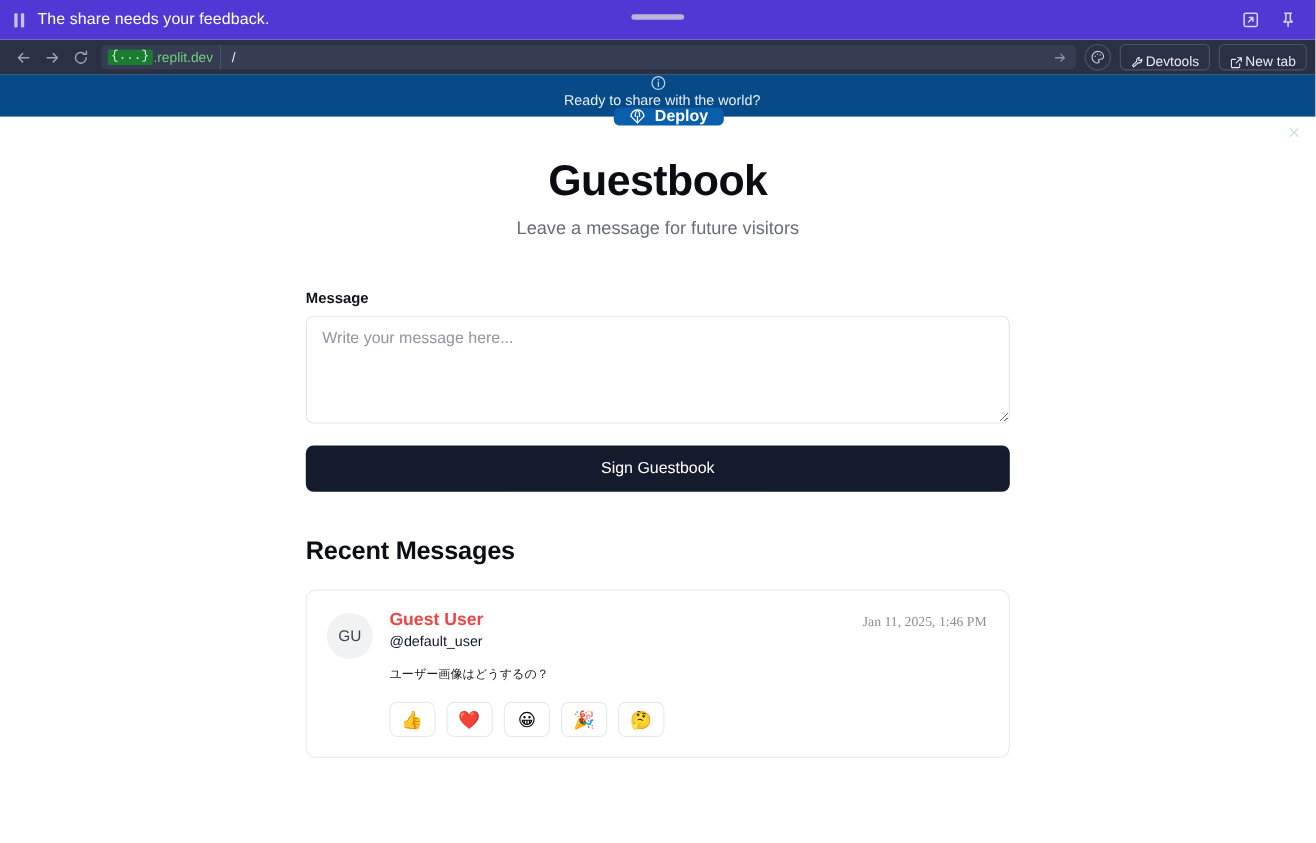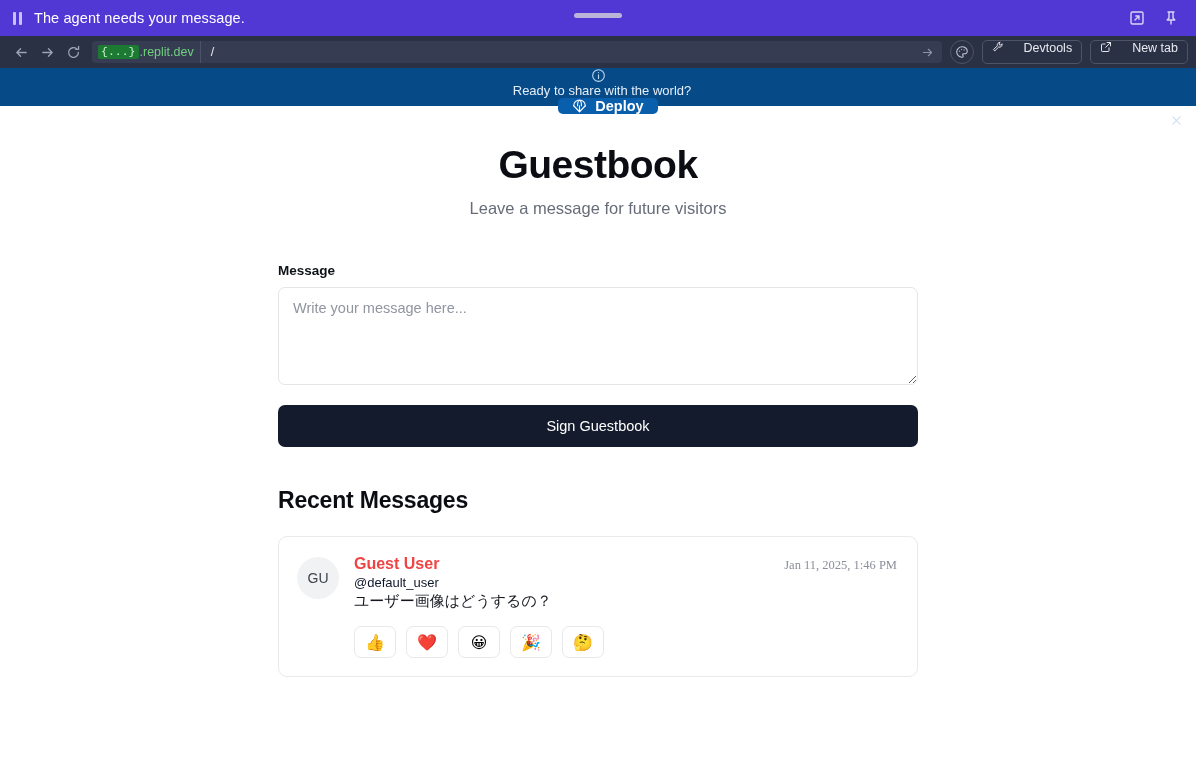--- a/index.html
+++ b/index.html
@@ -140,22 +140,22 @@
     margin-left: 8px;
     flex: 0 0 auto;
   }
   .round-btn svg { width: 14px; height: 14px; display: block; }
 
   .pill-btn {
     height: 24px;
     border: 1px solid #4d5468;
     border-radius: 5px;
     display: flex;
-    align-items: flex-start;
-    gap: 20px;
+    align-items: flex-end;
+    gap: 2px;
     padding: 0 9px;
     margin-left: 8px;
     color: #e8eaf0;
     font-size: 12.5px;
     white-space: nowrap;
     flex: 0 0 auto;
   }
   .pill-btn svg { width: 12px; height: 12px; display: block; }
 
   
@@ -311,22 +311,23 @@
     white-space: nowrap;
     padding-top: 3px;
     font-family: Liberation Serif, serif;
   }
   .msg-handle {
     font-size: 13px;
     color: #0f172a;
     margin-top: 2px;
   }
   .msg-text {
-    font-size: 15px;
+    font-size: 11px;
     color: #15181f;
+    margin-top: 12px;
     line-height: 22px;
   }
   .reactions {
     display: flex;
     gap: 10px;
     margin-top: 14px;
   }
   .reaction-btn {
     width: 42px;
     height: 32px;
@@ -342,21 +343,21 @@
   }
 </style>
 </head>
 <body>
 
 <div class="agent-bar">
   <div class="pause-icon">
     <span></span>
       <span></span>
   </div>
-  <div class="agent-msg">The agent needs your message.</div>
+  <div class="agent-msg">The share needs your feedback.</div>
   <div class="drag-handle"></div>
   <div class="agent-bar-right">
     <div class="tb-ico">
       <svg viewBox="0 0 16 16" fill="none" stroke="currentColor" stroke-width="1.4">
         <rect x="2" y="2" width="12" height="12" rx="1.5"></rect>
         <path d="M6 10 L10 6 M10 6 H6.8 M10 6 V9.2" stroke-linecap="round"></path>
       </svg>
     </div>
     <div class="tb-ico">
       <svg viewBox="0 0 16 16" fill="none" stroke="currentColor" stroke-width="1.4">

